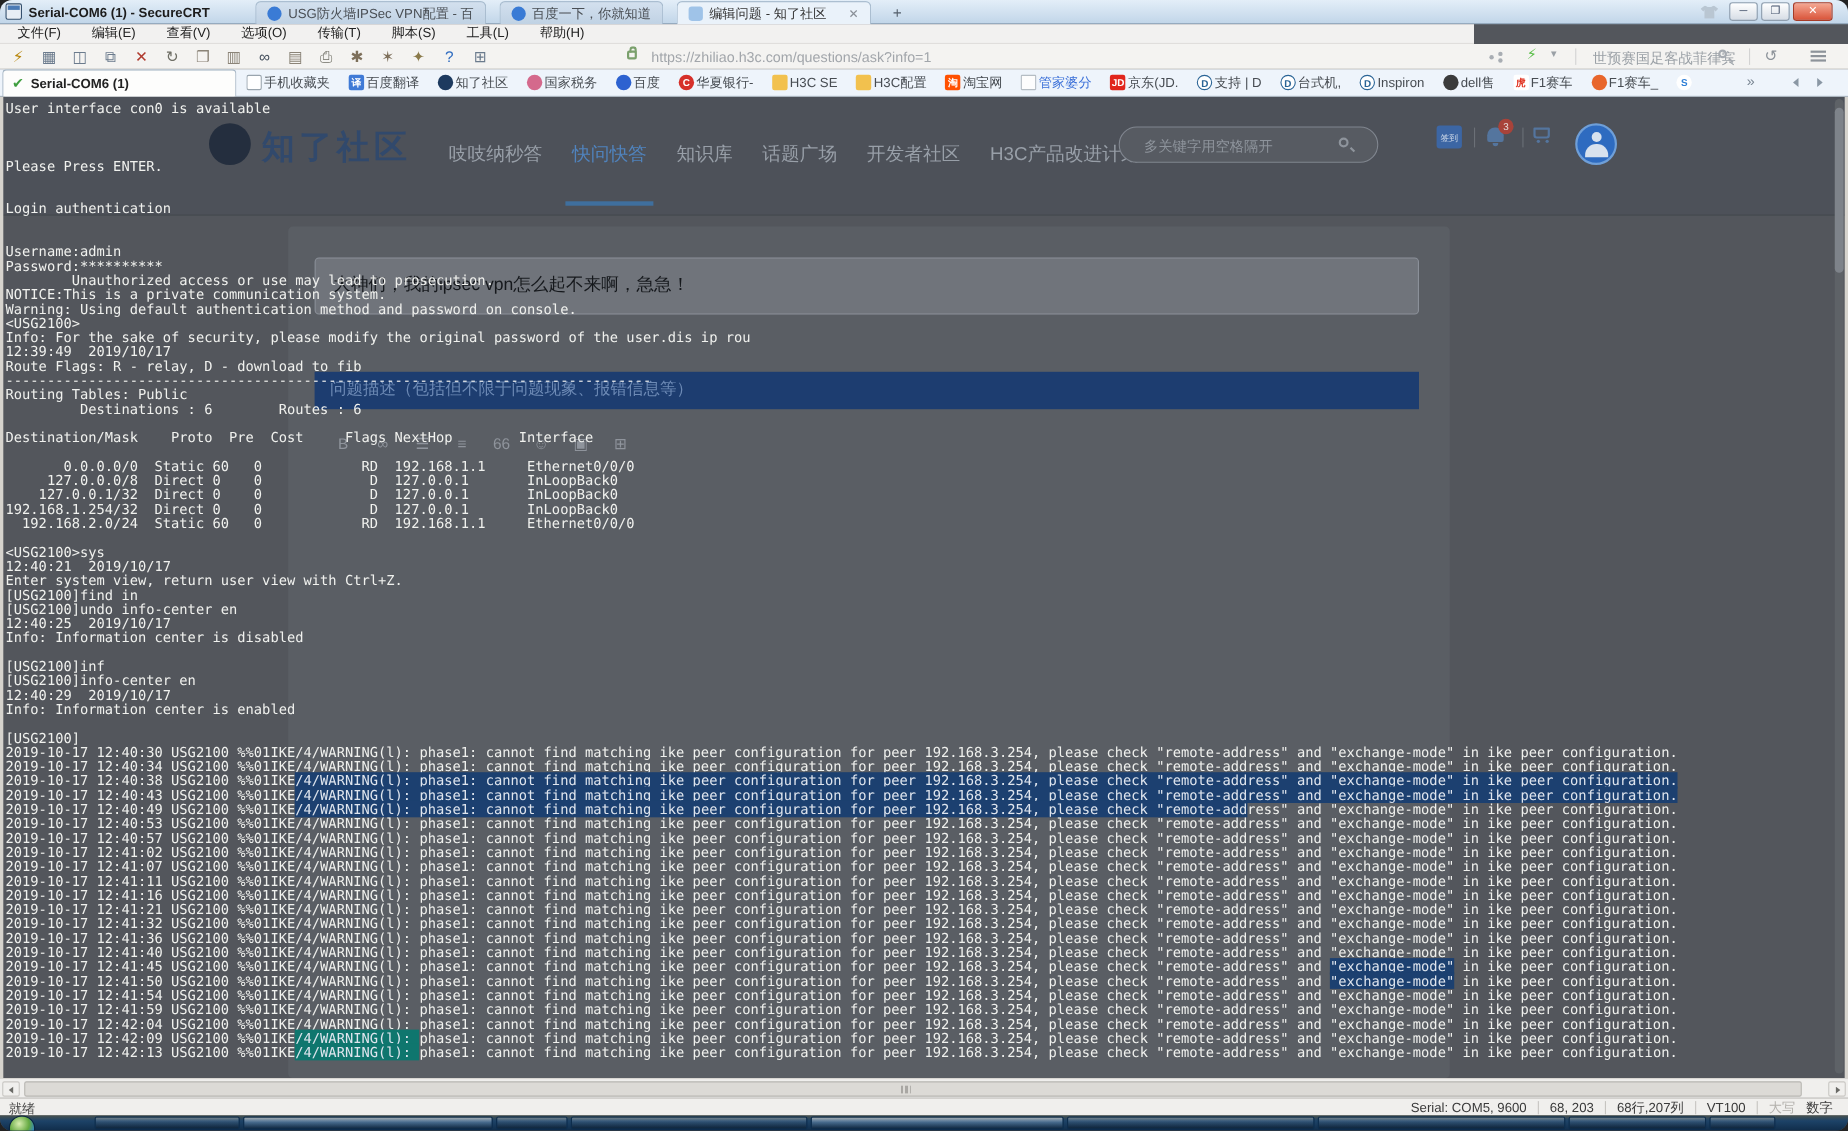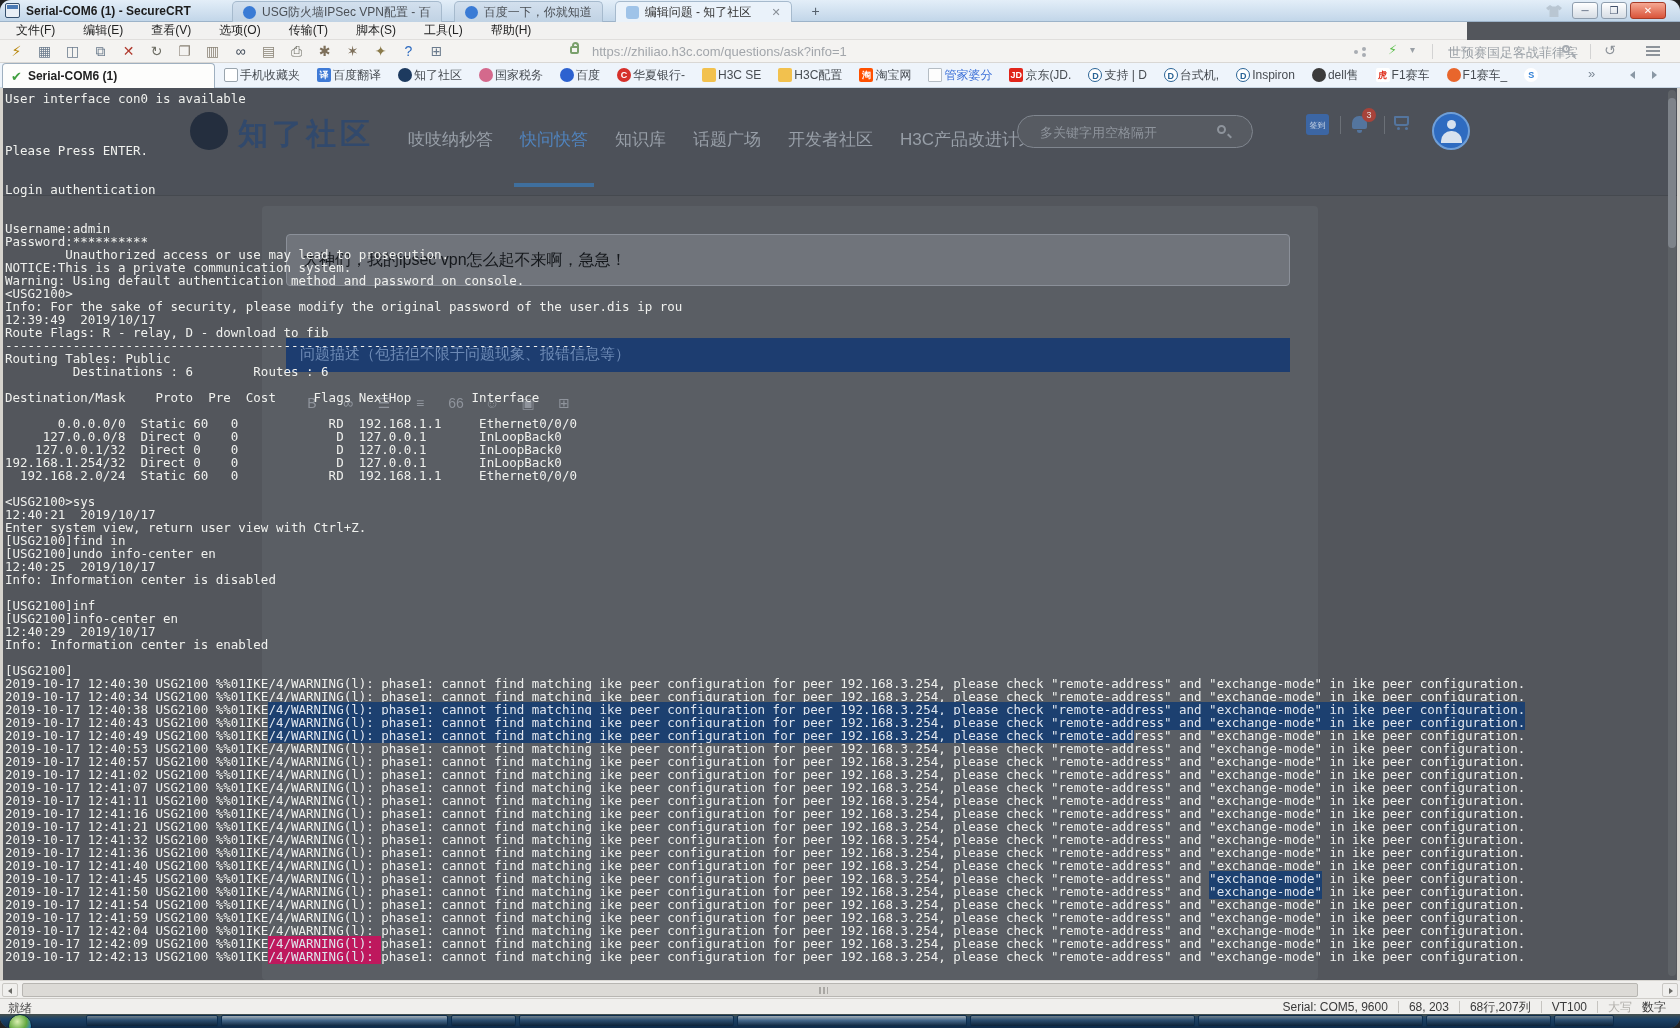--- a/index.html
+++ b/index.html
@@ -24,21 +24,21 @@
   .winbtn{position:absolute;top:2px;height:17px;border:1px solid #8f9eae;border-radius:3px;
     text-align:center;font-size:10px;line-height:15px;color:#41506a;
     background:linear-gradient(#ffffff,#d6dde5);}
   #btn-min{left:1572px;width:26px;}
   #btn-restore{left:1601px;width:26px;}
   #btn-close{left:1630px;width:36px;background:linear-gradient(#f5a893,#d9543a);border-color:#a63b27;color:#fff;font-weight:bold;}
   .shirt{position:absolute;left:1546px;top:5px;width:16px;height:12px;background:#b9c6d2;
     clip-path:polygon(0 25%,25% 0,40% 12%,60% 12%,75% 0,100% 25%,85% 45%,78% 35%,78% 100%,22% 100%,22% 35%,15% 45%);}
 
   
-  .menubar{position:absolute;left:0;top:22px;width:1467px;height:18px;background:#f2f1f0;border-bottom:1px solid #e0dedc;
+  .menubar{position:absolute;left:0;top:22px;width:1340px;height:18px;background:#f2f1f0;border-bottom:1px solid #e0dedc;
     display:flex;align-items:flex-start;padding-left:16px;gap:28px;}
   .mitem{font-size:12px;color:#222;}
 
   
   .toolrow{position:absolute;left:0;top:40px;width:1680px;height:23px;background:#f4f3f1;border-bottom:1px solid #d9d7d4;}
   #crticons{position:absolute;left:6px;top:1px;display:flex;gap:7px;align-items:center;}
   .crtic{width:21px;height:20px;text-align:center;font-size:14px;line-height:20px;}
   .lockic{position:absolute;left:570px;top:6px;width:9px;height:8px;border:2px solid #7aa06c;border-radius:2px;}
   .lockic::before{content:"";position:absolute;left:0px;top:-6px;width:3px;height:4px;border:2px solid #7aa06c;border-bottom:none;border-radius:4px 4px 0 0;}
   .urltext{position:absolute;left:592px;top:4px;font-size:13px;color:#a2a6ab;}
@@ -106,21 +106,21 @@
   .pagescroll i{position:absolute;left:0;top:8px;width:8px;height:150px;background:#7e838a;border-radius:4px;}
   .wframe{position:absolute;top:0;width:3px;height:892px;background:#d6d3cd;z-index:6;}
   .wframe.l{left:0;} .wframe.r{left:1677px;}
 
   
   #term{position:absolute;left:5px;top:4px;z-index:5;color:#f0f1ee;
     font-family:"DejaVu Sans Mono","Liberation Mono",monospace;font-size:12.5px;line-height:13px;}
   #term *{font-family:inherit;}
   .tl{height:13px;white-space:pre;}
   .ts{background:#1c4070;color:#dfe5ee;}
-  .ts.dk{background:#be185d;}
+  .ts.dk{background:#0f766e;}
 
   
   .hscroll{position:absolute;left:0;top:980px;width:1680px;height:18px;background:#f0efed;border-top:1px solid #d8d6d2;}
   .harrow{position:absolute;top:2px;width:16px;height:14px;background:#f0efed;border:1px solid #c9c7c3;border-radius:2px;}
   .harrow.l{left:2px;} .harrow.r{left:1662px;}
   .harrow::after{content:"";position:absolute;top:4px;border-top:3px solid transparent;border-bottom:3px solid transparent;}
   .harrow.l::after{left:5px;border-right:4px solid #6a6a66;}
   .harrow.r::after{left:6px;border-left:4px solid #6a6a66;}
   .hthumb{position:absolute;left:22px;top:2px;width:1616px;height:14px;background:#dcdad6;border:1px solid #b8b6b2;border-radius:2px;}
   .hgrip{position:absolute;left:796px;top:3px;width:9px;height:7px;

